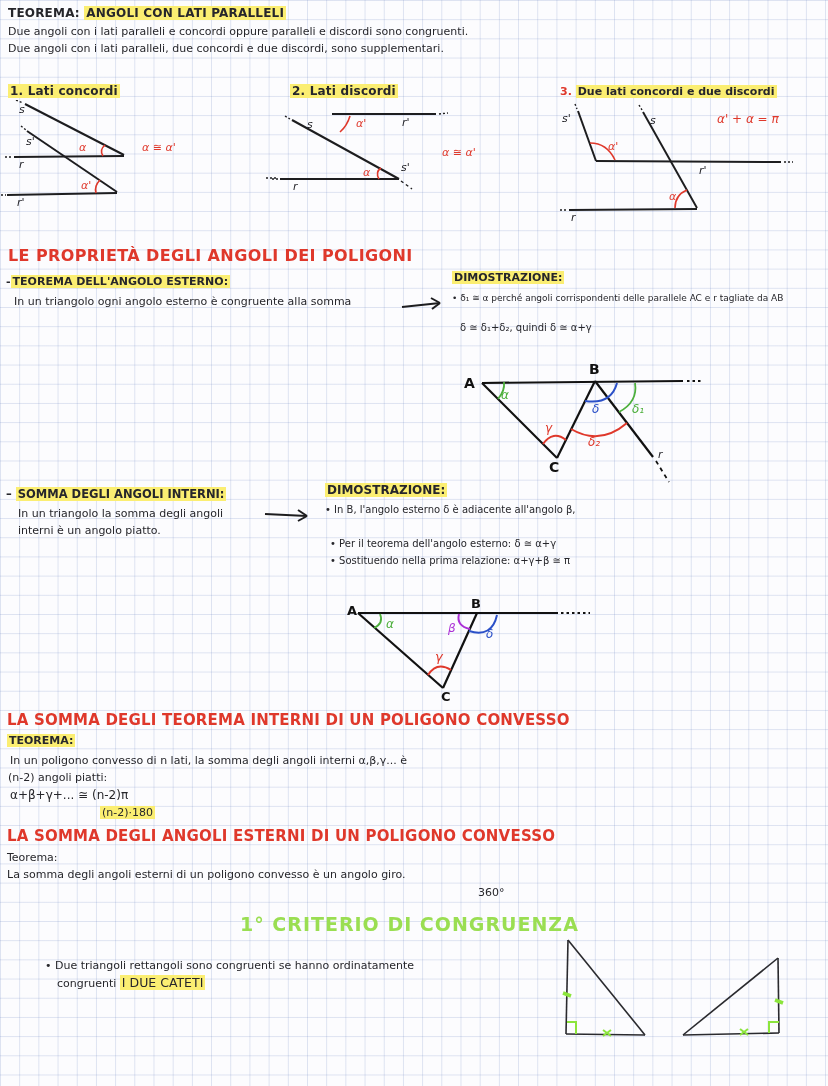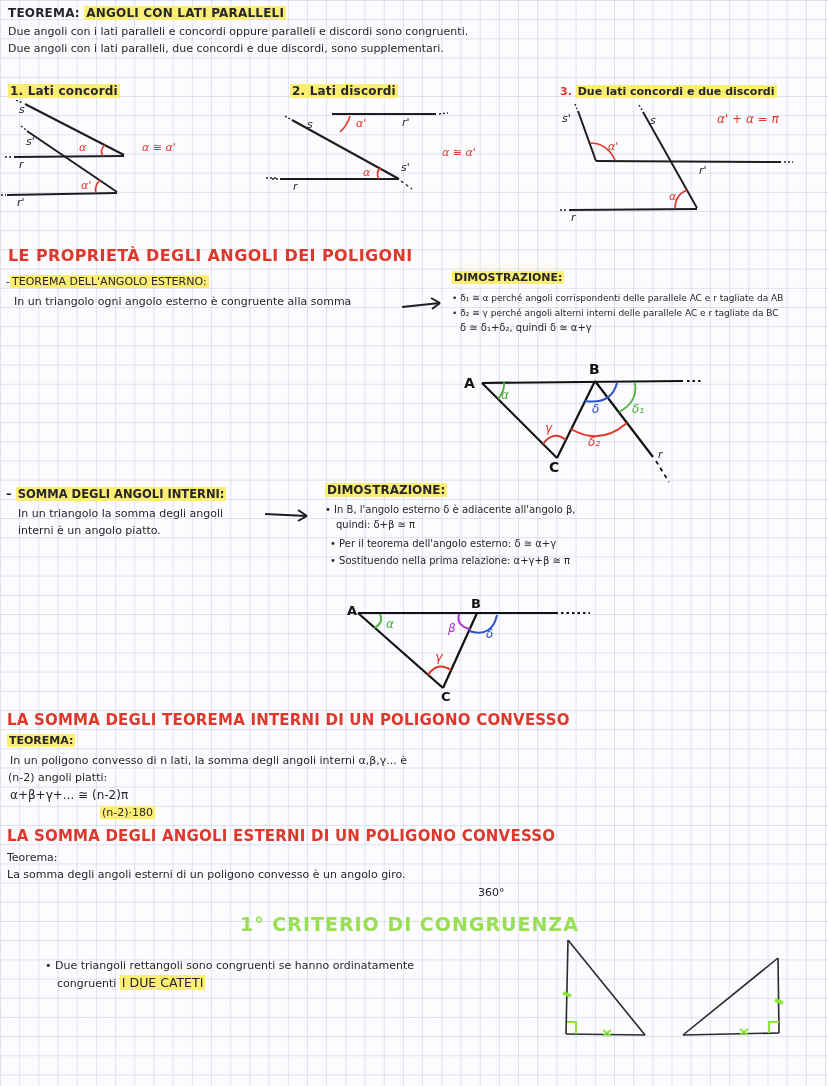--- a/index.html
+++ b/index.html
@@ -116,36 +116,35 @@
     <text class="lbl" x="17" y="22">s'</text>
     <text class="lbl" x="105" y="24">s</text>
     <text class="lbl" x="154" y="74">r'</text>
     <text class="lbl" x="26" y="121">r</text>
     <text class="ar" x="63" y="50">α'</text>
     <text class="ar" x="124" y="100">α</text>
     <text class="ar" x="172" y="23" style="font-size:12px;">α' + α = π</text>
   </svg>
 
   <div class="abs head-red" style="left:8px;top:246px;">LE PROPRIETÀ DEGLI ANGOLI DEI POLIGONI</div>
-  <div class="abs" style="left:6px;top:275px;font-size:11px;font-weight:normal;">
+  <div class="abs" style="left:6px;top:275px;font-size:11px;font-weight:bold;">
     <span>-</span><span class="hl">TEOREMA DELL'ANGOLO ESTERNO:</span>
   </div>
   <div class="abs t11" style="left:14px;top:294px;">In un triangolo ogni angolo esterno è congruente alla somma</div>
 
   <svg class="abs" style="left:400px;top:294px;" width="48" height="22">
     <g stroke="#1d1d1f" stroke-width="2" fill="none">
       <line x1="2" y1="13" x2="40" y2="9"></line>
         <line x1="40" y1="9" x2="31" y2="4"></line>
         <line x1="40" y1="9" x2="32" y2="15"></line>
     </g>
   </svg>
 
   <div class="abs" style="left:452px;top:271px;font-size:11px;font-weight:bold;"><span class="hl">DIMOSTRAZIONE:</span></div>
   <div class="abs t9" style="left:452px;top:291px;width:374px;">• δ₁ ≅ α perché angoli corrispondenti delle parallele AC e r tagliate da AB</div>
-  <div class="abs t9" style="left:452px;top:306px;width:374px;">• δ₂ ≅ γ perché angoli alterni interni delle parallele AC e r tagliate da BC</div>
   <div class="abs t10" style="left:460px;top:321px;width:374px;">δ ≅ δ₁+δ₂, quindi δ ≅ α+γ</div>
 
   <svg class="abs" style="left:455px;top:358px;" width="260" height="148">
     <g stroke="#111" stroke-width="2.2" fill="none">
       <line x1="27" y1="25" x2="228" y2="23"></line>
       <line x1="232" y1="23" x2="248" y2="23" stroke-dasharray="2.5 3" stroke-width="1.8"></line>
       <line x1="27" y1="25" x2="102" y2="100"></line>
       <line x1="102" y1="100" x2="140" y2="23"></line>
       <line x1="140" y1="23" x2="198" y2="99"></line>
       <line x1="201" y1="103" x2="214" y2="124" stroke-dasharray="4 4" stroke-width="1.8"></line>
@@ -177,21 +176,20 @@
   <svg class="abs" style="left:263px;top:504px;" width="52" height="22">
     <g stroke="#1d1d1f" stroke-width="2" fill="none">
       <line x1="2" y1="10" x2="44" y2="12"></line>
         <line x1="44" y1="12" x2="35" y2="6"></line>
         <line x1="44" y1="12" x2="35" y2="17"></line>
     </g>
   </svg>
 
   <div class="abs" style="left:325px;top:483px;font-size:12px;font-weight:bold;"><span class="hl">DIMOSTRAZIONE:</span></div>
   <div class="abs t10" style="left:325px;top:503px;width:470px;">• In B, l'angolo esterno δ è adiacente all'angolo β,</div>
-  <div class="abs t10" style="left:336px;top:518px;width:470px;">quindi: δ+β ≅ π</div>
   <div class="abs t10" style="left:330px;top:554px;width:470px;">• Sostituendo nella prima relazione: α+γ+β ≅ π</div>
   <div class="abs t10" style="left:330px;top:537px;width:470px;">• Per il teorema dell'angolo esterno: δ ≅ α+γ</div>
 
   <svg class="abs" style="left:340px;top:595px;" width="260" height="112">
     <g stroke="#111" stroke-width="2.2" fill="none">
       <line x1="18" y1="18" x2="218" y2="18"></line>
       <line x1="221" y1="18" x2="250" y2="18" stroke-dasharray="2.5 3" stroke-width="1.8"></line>
       <line x1="18" y1="18" x2="103" y2="93"></line>
       <line x1="103" y1="93" x2="137" y2="18"></line>
     </g>

